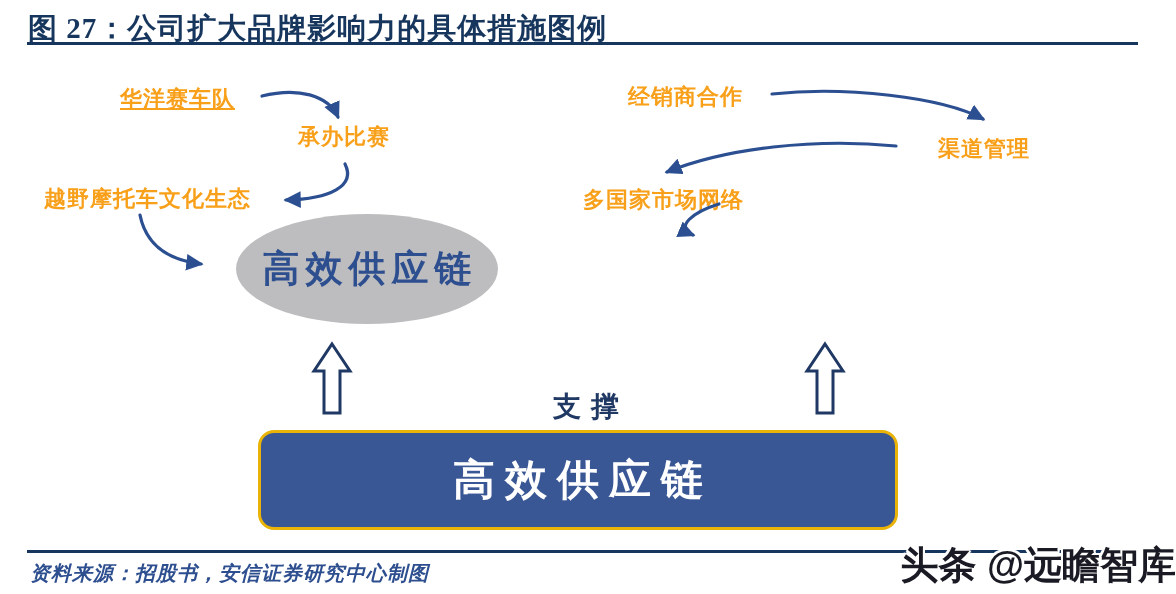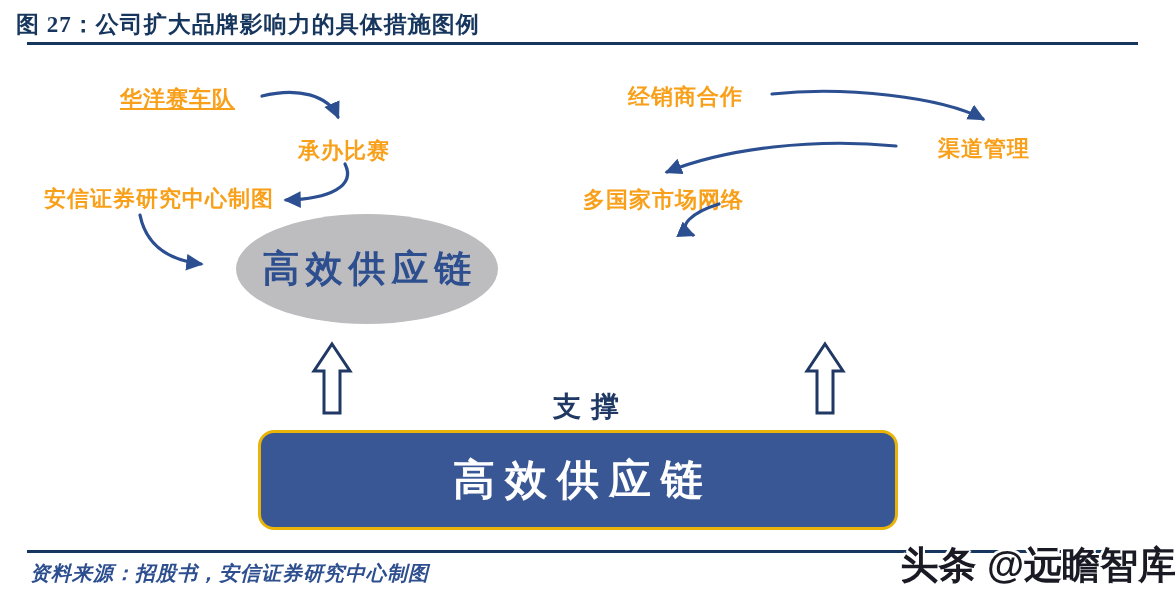--- a/index.html
+++ b/index.html
@@ -6,37 +6,37 @@
   body {
     width: 1176px; height: 594px;
     background: #ffffff;
     font-family: "Liberation Serif", serif;
     position: relative;
     overflow: hidden;
   }
   .stage { position: absolute; left: 0; top: 0; width: 1176px; height: 594px; }
 
   .figure-title {
-    position: absolute; left: 16px; top: 9px;
-    font-size: 23px; font-weight: bold; color: #17365D;
+    position: absolute; left: 28px; top: 9px;
+    font-size: 29px; font-weight: bold; color: #17365D;
     letter-spacing: 1px; white-space: nowrap;
   }
   .title-rule {
     position: absolute; left: 27px; top: 42px;
     width: 1111px; height: 3px; background: #17365D;
   }
 
   .olabel {
     position: absolute;
     color: #F9A01B; font-weight: bold;
     font-size: 22px; letter-spacing: 1px;
     white-space: nowrap;
   }
   .lbl-racing   { left: 120px; top: 84px; text-decoration: underline;  }
-  .lbl-host     { left: 298px; top: 136px; font-family: Liberation Serif, serif; }
+  .lbl-host     { left: 298px; top: 122px; font-family: Liberation Serif, serif; }
   .lbl-culture  { left: 44px;  top: 184px; }
   .lbl-dealer   { left: 628px; top: 82px;  }
   .lbl-chmgmt   { left: 938px; top: 134px; }
   .lbl-network  { left: 583px; top: 185px; }
 
   .gray-ellipse {
     position: absolute;
     background: #BDBDBF;
     border-radius: 50%;
     display: flex; align-items: center; justify-content: center;
@@ -102,21 +102,21 @@
 </head>
 <body>
 
 <div class="stage">
 
   <div class="figure-title">图 27：公司扩大品牌影响力的具体措施图例</div>
   <div class="title-rule"></div>
 
   <div class="olabel lbl-racing">华洋赛车队</div>
   <div class="olabel lbl-host">承办比赛</div>
-  <div class="olabel lbl-culture">安信证券研究中心制图</div>
+  <div class="olabel lbl-culture">越野摩托车文化生态</div>
 
   <div class="olabel lbl-dealer">经销商合作</div>
   <div class="olabel lbl-chmgmt">渠道管理</div>
   <div class="olabel lbl-network">多国家市场网络</div>
 
   <div class="gray-ellipse ellipse-brand">
     <span class="ellipse-text">高效供应链</span>
   </div>
 
   <svg class="arrow-layer" viewBox="0 0 1176 594">

